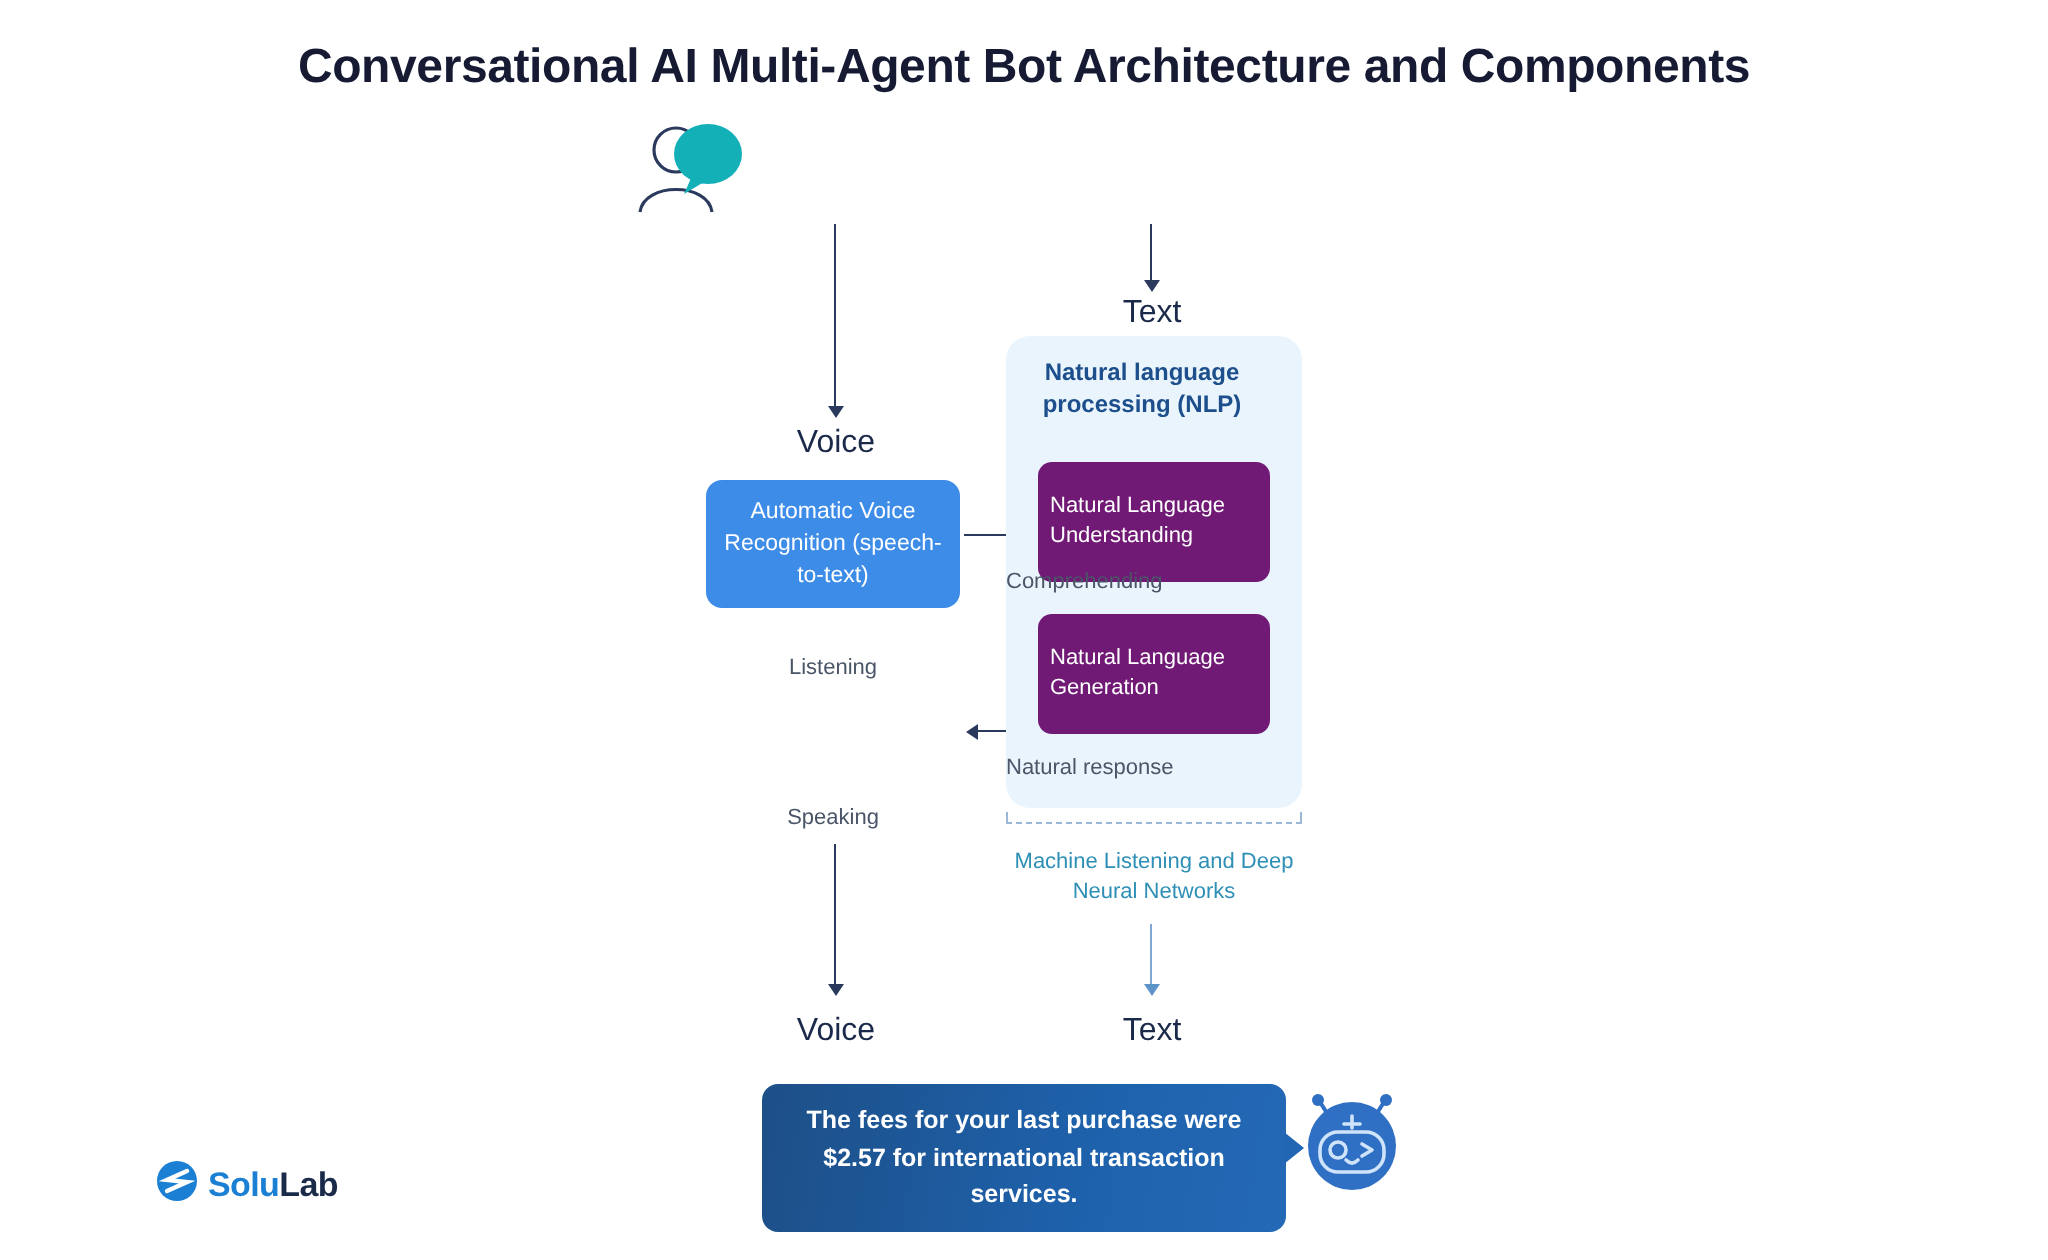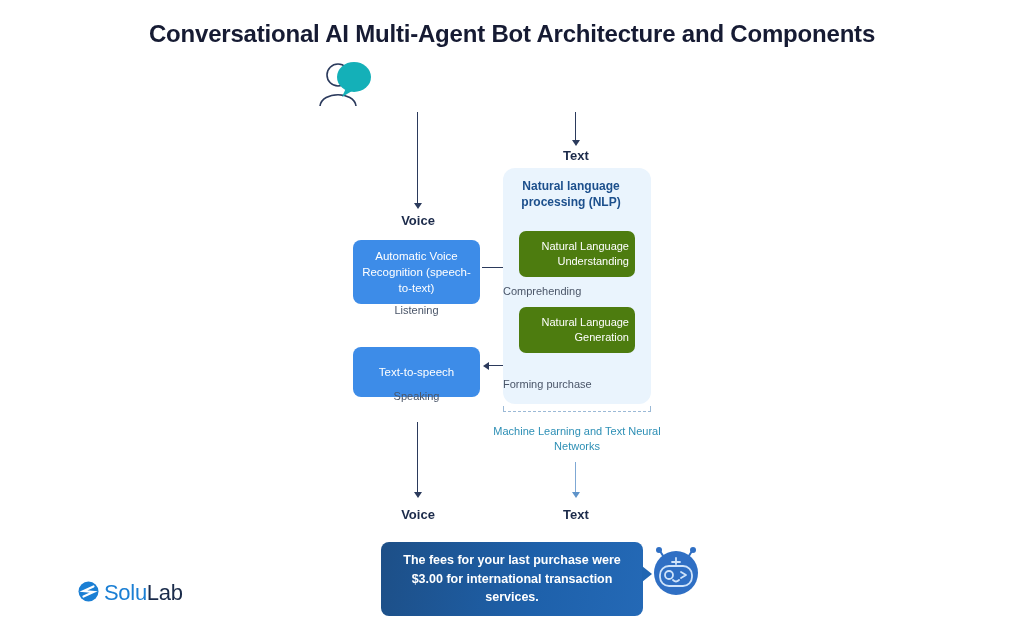--- a/index.html
+++ b/index.html
@@ -69,23 +69,23 @@
   
   .nlp-panel{
     position:absolute;left:503px;top:168px;width:148px;height:236px;
     background:#eaf4fd;border-radius:12px;
   }
   .nlp-title{
     position:absolute;left:503px;top:178px;width:136px;
     text-align:center;font-size:12px;font-weight:bold;color:#1c4f8c;line-height:1.35;
   }
   .nlp-box{
-    position:absolute;left:519px;width:116px;height:46px;
-    background:#4d7c0f;border-radius:7px;
-    display:flex;align-items:center;justify-content:center;text-align:right;
+    position:absolute;left:519px;width:116px;height:60px;
+    background:#701a75;border-radius:7px;
+    display:flex;align-items:center;justify-content:center;text-align:left;
     color:#ffffff;font-size:11px;line-height:1.35;font-weight:400;
     box-sizing:border-box;padding:0 6px;
   }
   .nlu-box{top:231px;}
   .nlg-box{top:307px;}
   .nlp-caption{
     position:absolute;left:503px;width:148px;text-align:left;
     font-size:11px;color:#4a5568;
   }
   .caption-comprehend{top:285px;}
@@ -114,26 +114,26 @@
     color:#ffffff;font-size:11.5px;line-height:1.4;
     box-sizing:border-box;padding:0 8px;
   }
   .asr-box{top:240px;height:64px;}
   .tts-box{top:347px;height:50px;}
 
   .side-caption{
     position:absolute;width:127px;text-align:center;
     font-size:11px;color:#4a5568;
   }
-  .cap-listening{left:353px;top:304px;}
-  .cap-speaking{left:353px;top:390px;text-align:center;}
+  .cap-listening{left:353px;top:328px;}
+  .cap-speaking{left:353px;top:403px;text-align:center;}
 
   
   .flow-label{
-    position:absolute;text-align:center;font-size:13px;font-weight:bold;color:#1b2a4a;
+    position:absolute;text-align:center;font-size:16px;font-weight:normal;color:#1b2a4a;
   }
   .label-text-top{left:541px;top:148px;width:70px;}
   .label-voice-top{left:383px;top:213px;width:70px;}
   .label-voice-bot{left:383px;top:507px;width:70px;}
   .label-text-bot{left:541px;top:507px;width:70px;}
 
   
   .arrow{position:absolute;background:#2b3a5c;}
   .arrow-v{width:1.4px;}
   .arrow-h{height:1.4px;}
@@ -151,21 +151,21 @@
     border-right:6px solid #2b3a5c;
   }
   .arrow-light{background:#7fa8d4;}
   .ah-down-light{
     border-left:4px solid transparent;border-right:4px solid transparent;
     border-top:6px solid #5e93c9;
   }
 
   
   .logo{position:absolute;left:78px;top:580px;display:flex;align-items:center;gap:5px;}
-  .logo-text{font-size:22px;font-weight:normal;letter-spacing:-0.3px;}
+  .logo-text{font-size:17px;font-weight:bold;letter-spacing:-0.3px;}
   .logo-solu{color:#1b7fd4;}
   .logo-lab{color:#1a2b4a;}
 </style>
 </head>
 <body>
 
 <div class="canvas">
 
   <div class="title">Conversational AI Multi-Agent Bot Architecture and Components</div>
 
@@ -188,47 +188,46 @@
   <div class="arrow arrow-v" style="left:417px;top:112px;height:93px;"></div>
   <div class="arrowhead ah-down" style="left:413.5px;top:203px;"></div>
   <div class="flow-label label-voice-top">Voice</div>
 
   <div class="left-box asr-box">Automatic Voice Recognition (speech-to-text)</div>
   <div class="side-caption cap-listening">Listening</div>
 
   <div class="arrow arrow-h" style="left:482px;top:267px;width:26px;"></div>
   <div class="arrowhead ah-right" style="left:507px;top:263.5px;"></div>
 
-  <div class="left-box tts-box">Text-to-speech</div>
   <div class="side-caption cap-speaking">Speaking</div>
 
   <div class="arrow arrow-h" style="left:489px;top:365px;width:26px;"></div>
   <div class="arrowhead ah-left" style="left:483px;top:361.5px;"></div>
 
   <div class="nlp-panel"></div>
   <div class="nlp-title">Natural language processing (NLP)</div>
 
   <div class="nlp-box nlu-box">Natural Language Understanding</div>
   <div class="nlp-caption caption-comprehend">Comprehending</div>
 
   <div class="nlp-box nlg-box">Natural Language Generation</div>
-  <div class="nlp-caption caption-forming">Forming purchase</div>
+  <div class="nlp-caption caption-forming">Natural response</div>
 
   <div class="ml-dashed"></div>
-  <div class="ml-label">Machine Learning and Text Neural Networks</div>
+  <div class="ml-label">Machine Listening and Deep Neural Networks</div>
 
   <div class="arrow arrow-v" style="left:417px;top:422px;height:72px;"></div>
   <div class="arrowhead ah-down" style="left:413.5px;top:492px;"></div>
   <div class="flow-label label-voice-bot">Voice</div>
 
   <div class="arrow arrow-v arrow-light" style="left:575px;top:462px;height:32px;"></div>
   <div class="arrowhead ah-down-light" style="left:571.5px;top:492px;"></div>
   <div class="flow-label label-text-bot">Text</div>
 
-  <div class="response-bubble">The fees for your last purchase were $3.00 for international transaction services.</div>
+  <div class="response-bubble">The fees for your last purchase were $2.57 for international transaction services.</div>
 
   <div class="bot-avatar">
     <svg width="52" height="52" viewBox="0 0 52 52" xmlns="http://www.w3.org/2000/svg">
       <circle cx="26" cy="28" r="22" fill="#2f6fc4"></circle>
       <path d="M10 6 L15 14" stroke="#2f6fc4" stroke-width="2" stroke-linecap="round"></path>
       <circle cx="9" cy="5" r="3" fill="#2f6fc4"></circle>
       <path d="M42 6 L37 14" stroke="#2f6fc4" stroke-width="2" stroke-linecap="round"></path>
       <circle cx="43" cy="5" r="3" fill="#2f6fc4"></circle>
       <rect x="10" y="21" width="32" height="20" rx="9" fill="none" stroke="#cfe3fa" stroke-width="1.8"></rect>
       <circle cx="19" cy="30" r="4" fill="none" stroke="#cfe3fa" stroke-width="1.8"></circle>

